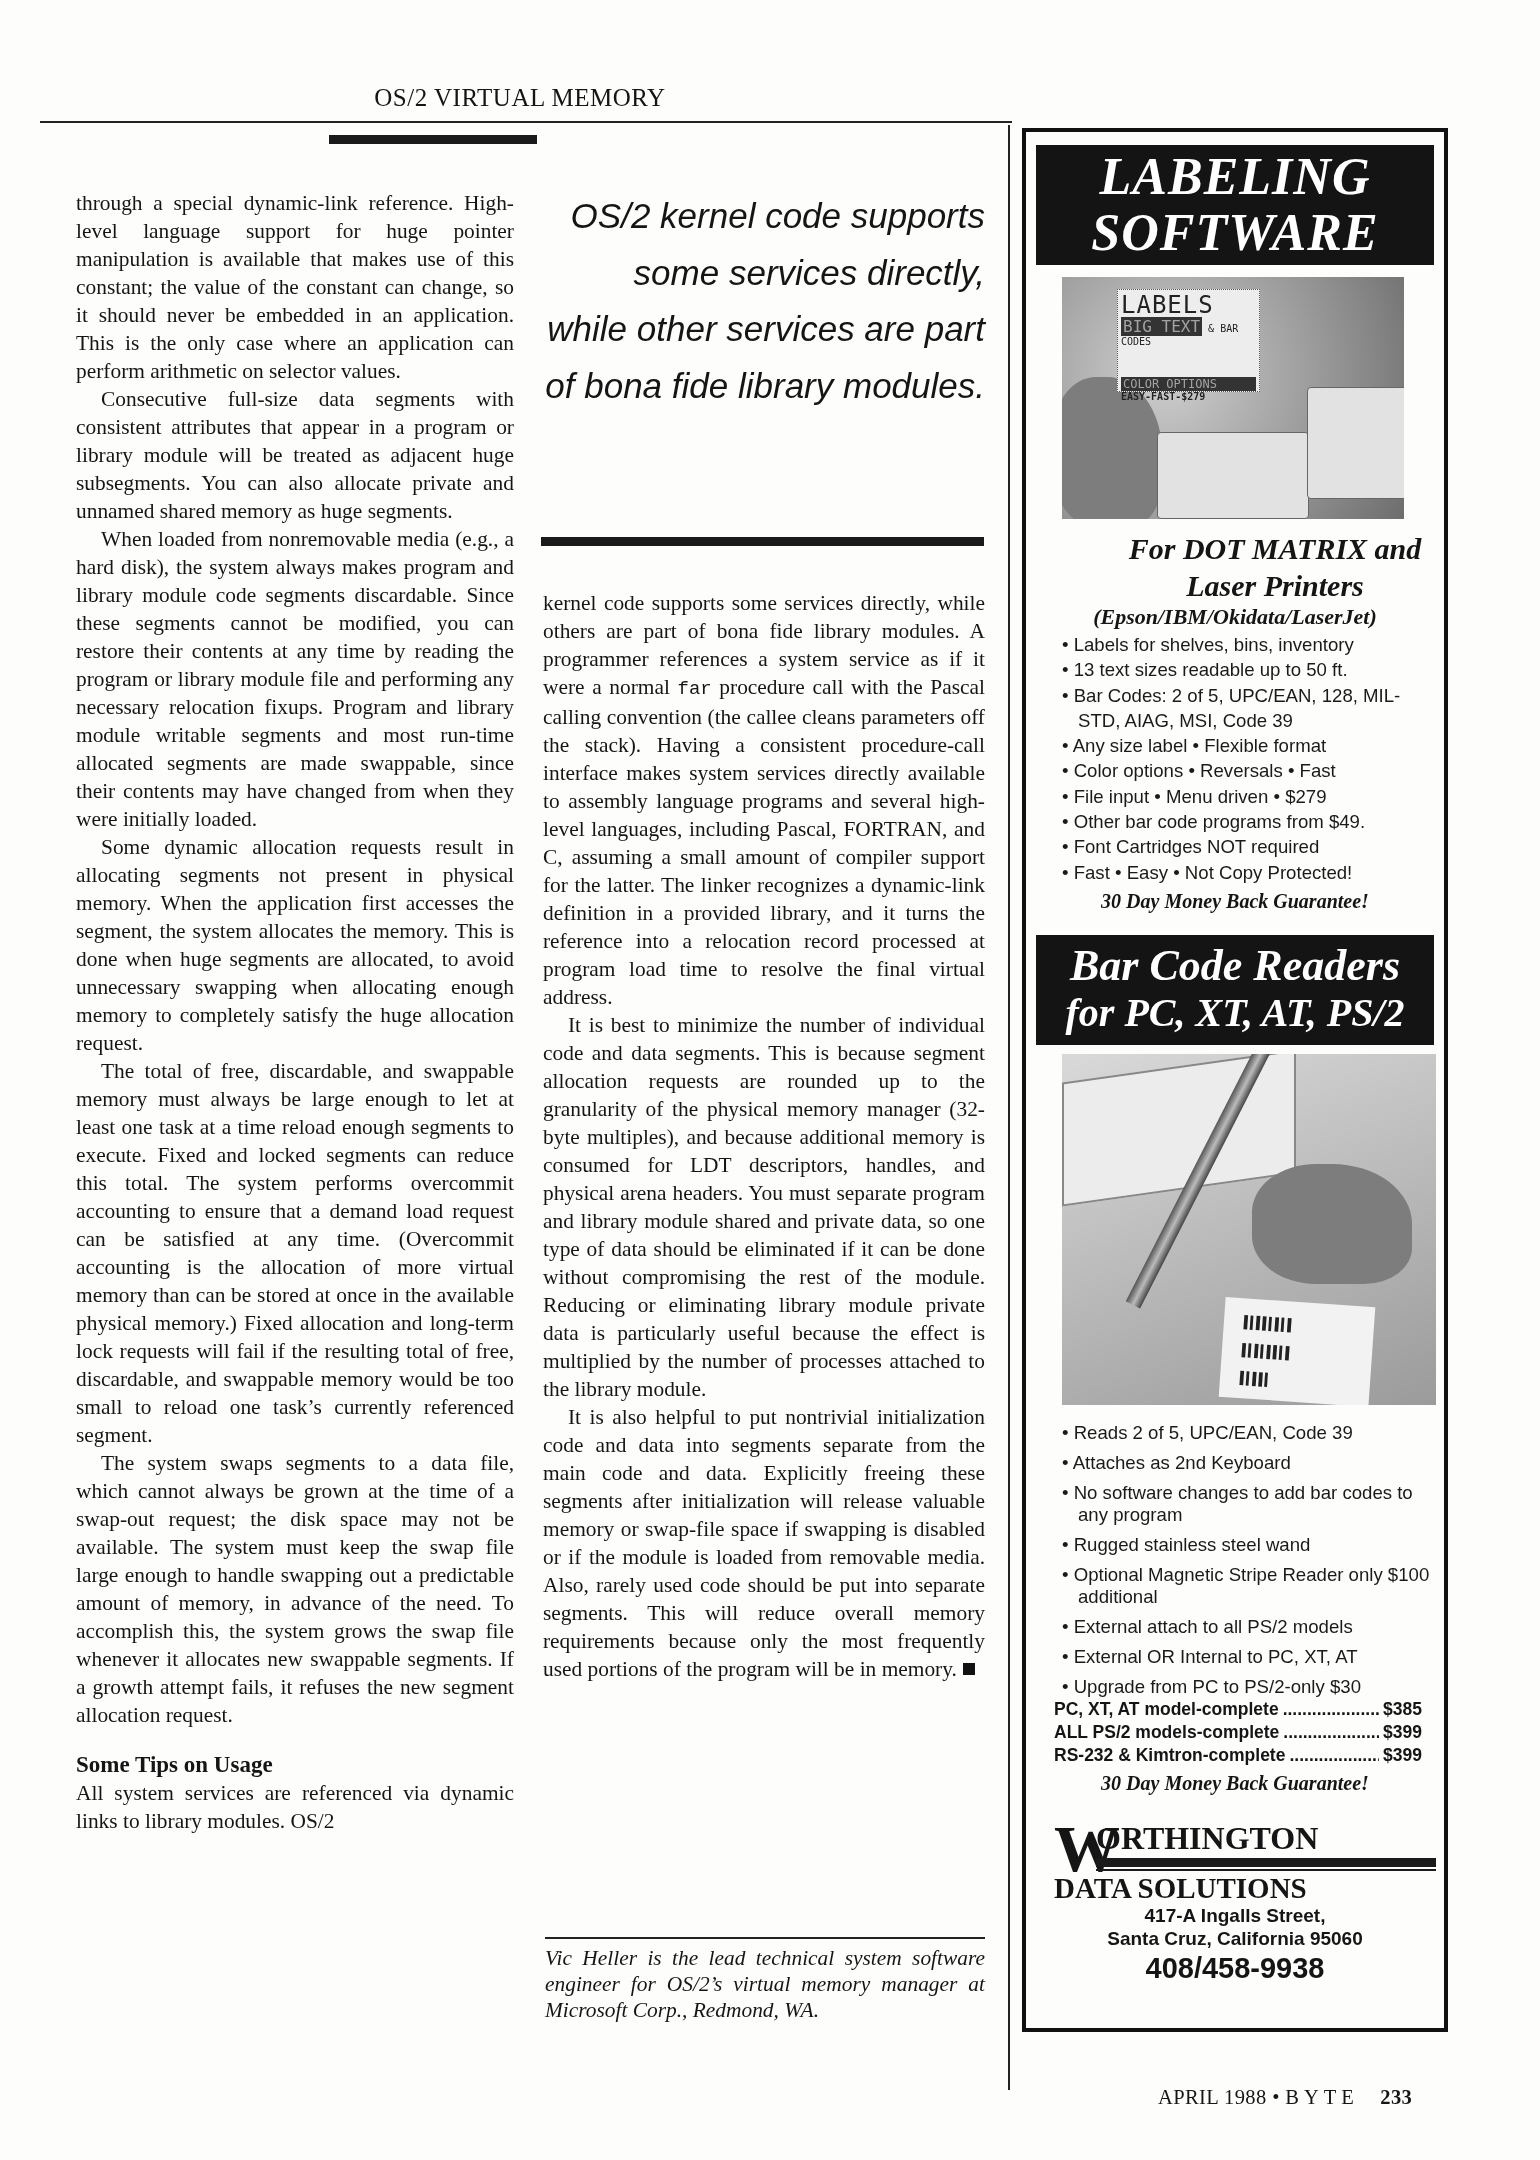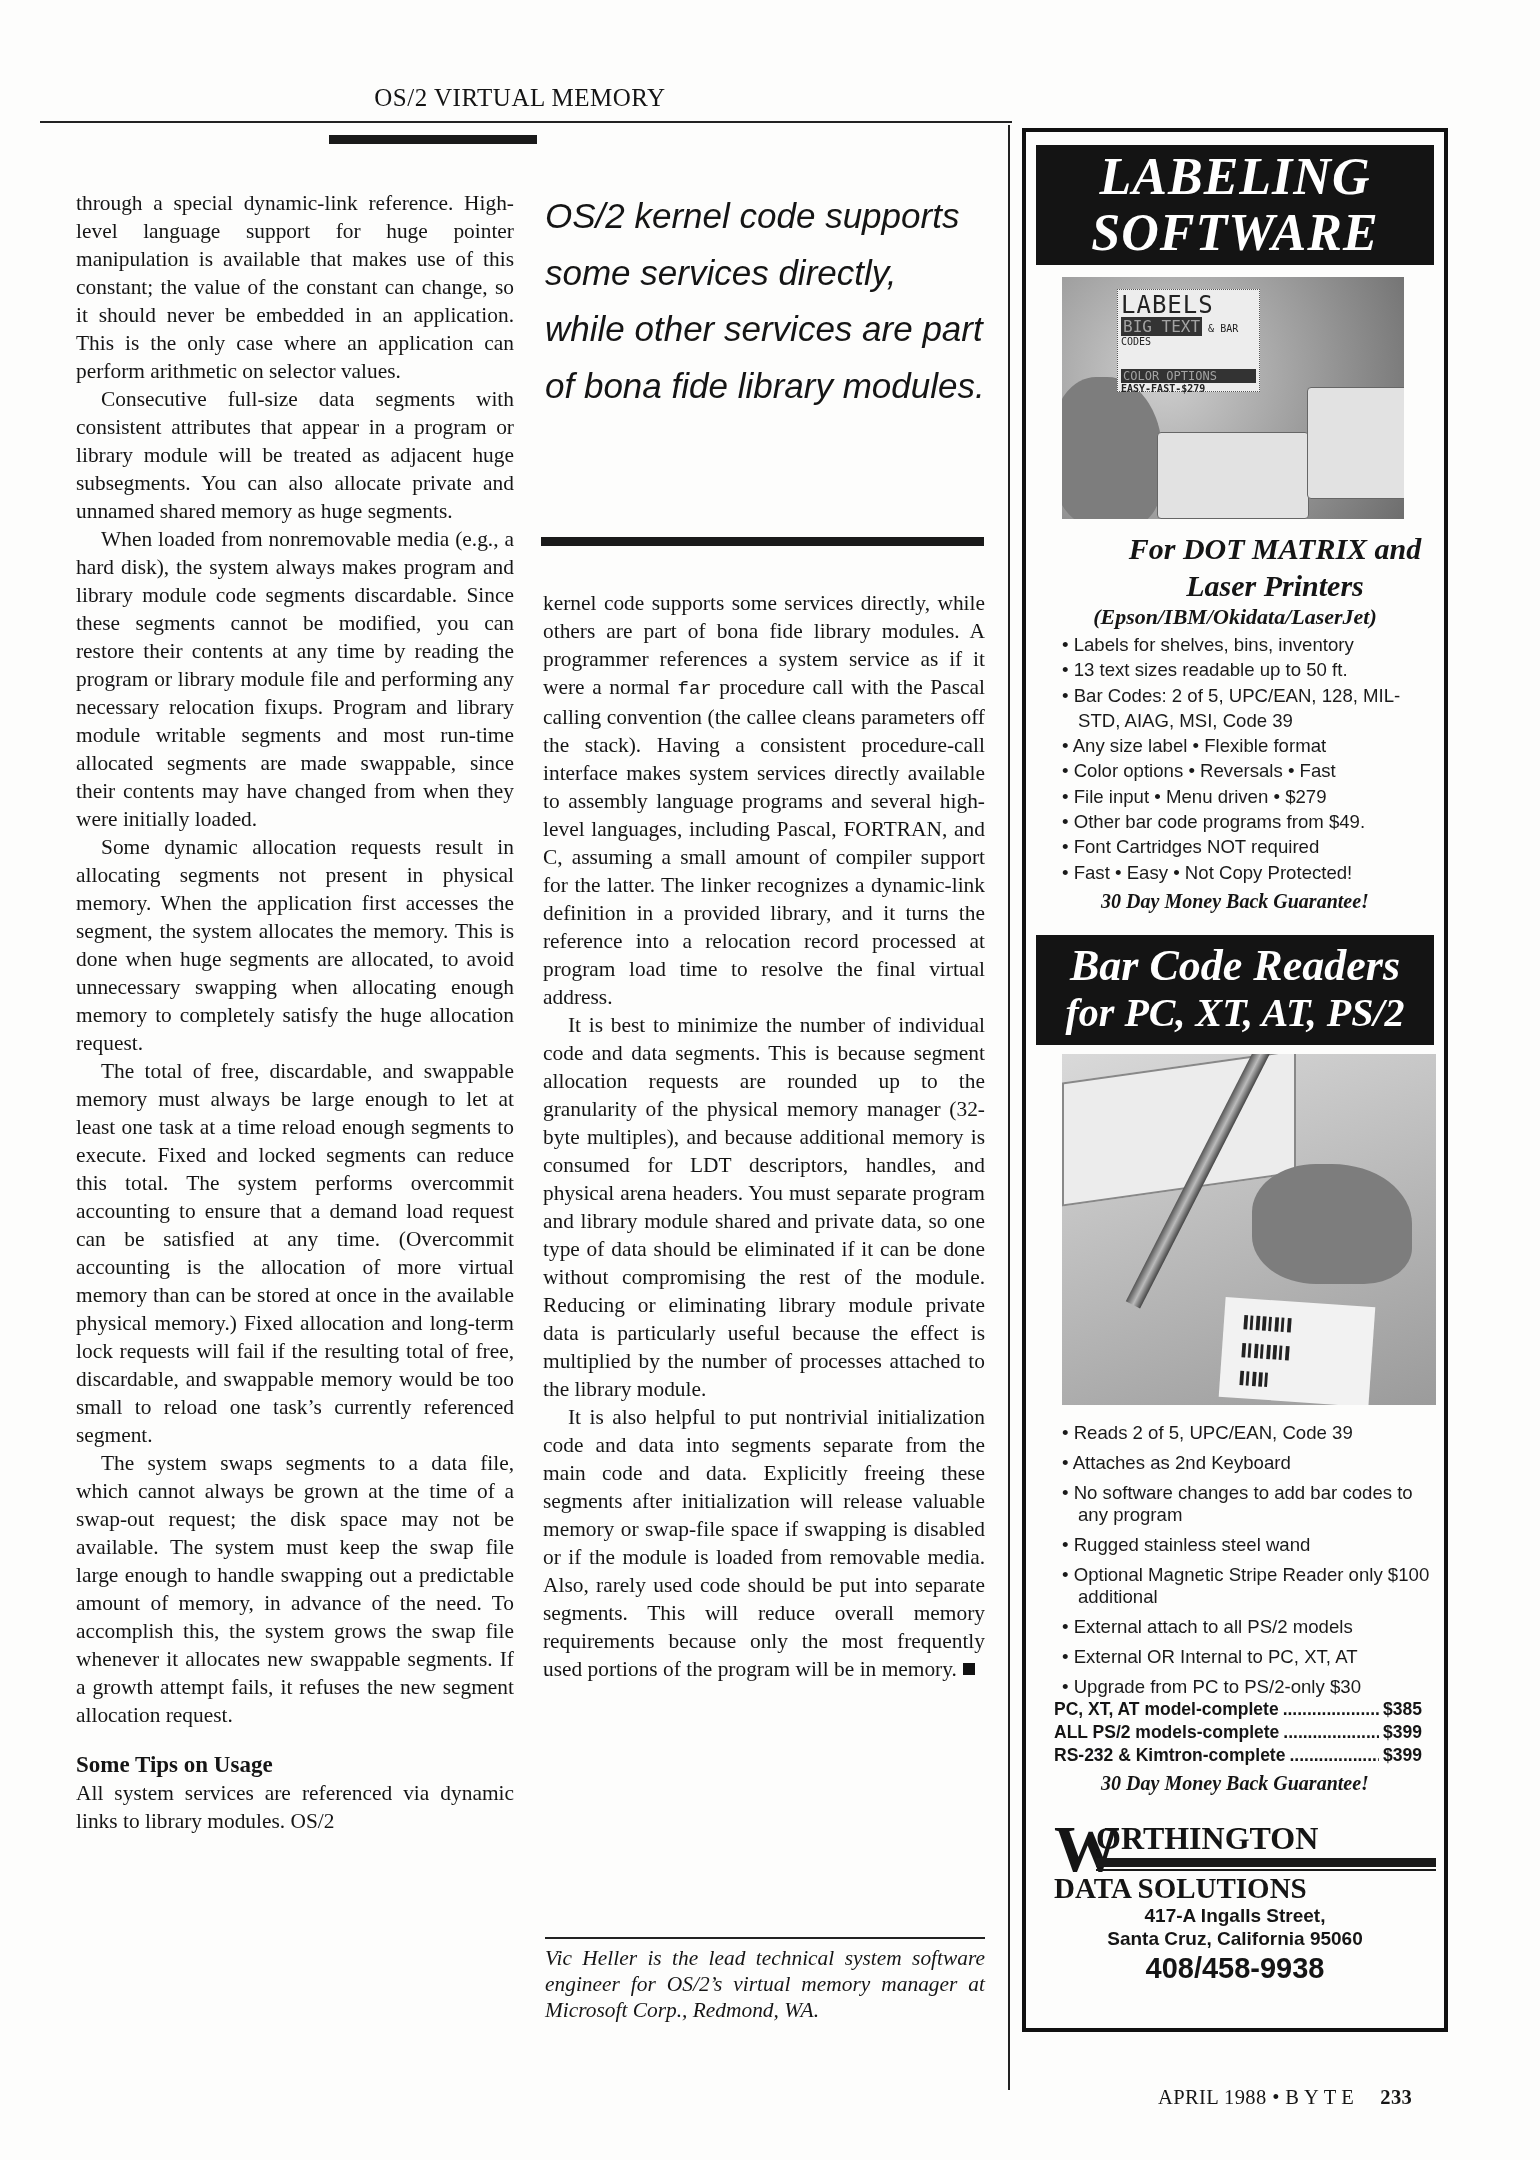--- a/index.html
+++ b/index.html
@@ -15,21 +15,21 @@
   .col { position: absolute; font-size: 21.4px; line-height: 28px; text-align: justify; }
   .col p { margin: 0; text-indent: 25px; }
   .col p.noindent { text-indent: 0; }
   .col1 { left: 76px; top: 189px; width: 438px; }
   .col2 { left: 543px; top: 589px; width: 442px; }
 
   .subhead { font-weight: bold; font-size: 23px; margin-top: 22px !important; text-indent: 0 !important; }
 
   .pullquote { position: absolute; left: 545px; top: 188px; width: 440px;
                font-family: "Liberation Sans", "DejaVu Sans", sans-serif; font-style: italic;
-               font-size: 35px; line-height: 56.5px; }
+               font-size: 35px; line-height: 56.5px; text-align: right; }
   .pq-bar { position: absolute; left: 541px; top: 537px; width: 443px; height: 9px; background: #1a1a1a; }
 
   .endmark { display: inline-block; width: 12px; height: 12px; background: #111; margin-left: 6px; vertical-align: 1px; }
 
   .bio-rule { position: absolute; left: 545px; top: 1937px; width: 440px; height: 1.5px; background: #222; }
   .bio { position: absolute; left: 545px; top: 1945px; width: 440px; font-style: italic;
          font-size: 21.4px; line-height: 26px; text-align: justify; }
 
   
   .ad { position: absolute; left: 1022px; top: 128px; width: 418px; height: 1896px; border: 4px solid #111;
@@ -123,21 +123,21 @@
   <div class="ad-banner1">
     <div>LABELING</div>
     <div>SOFTWARE</div>
   </div>
 
   <div class="photo photo1">
     <div class="hand" style="left:-10px;top:100px;width:110px;height:150px;"></div>
     <div class="label-card">
       <div class="big">LABELS</div>
       <div><span class="inv">BIG TEXT</span> <span>&amp; BAR CODES</span></div>
-      <div class="inv" style="font-size:12px;margin-top:22px;">COLOR OPTIONS</div>
+      <div class="inv" style="font-size:12px;margin-top:30px;">COLOR OPTIONS</div>
       <div style="font-weight:bold;">EASY-FAST-$279</div>
     </div>
     <div class="printer" style="left:95px;top:155px;width:150px;height:85px;"></div>
     <div class="printer" style="left:245px;top:110px;width:110px;height:110px;"></div>
   </div>
 
   <div class="ad-subhead ad-h1">
     <div>For DOT MATRIX and</div>
     <div>Laser Printers</div>
   </div>

